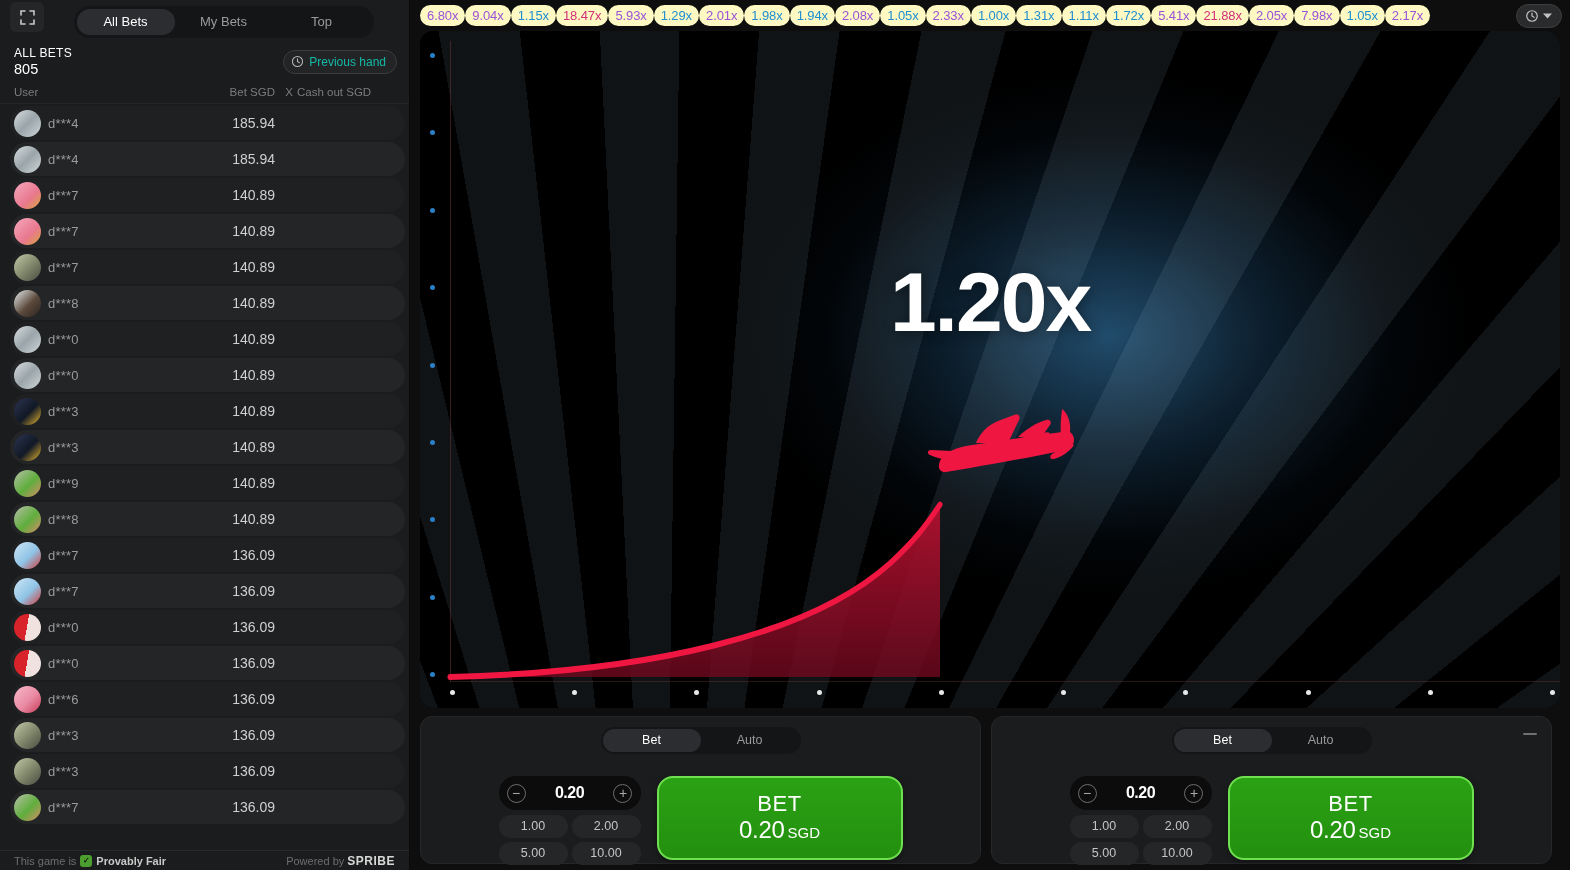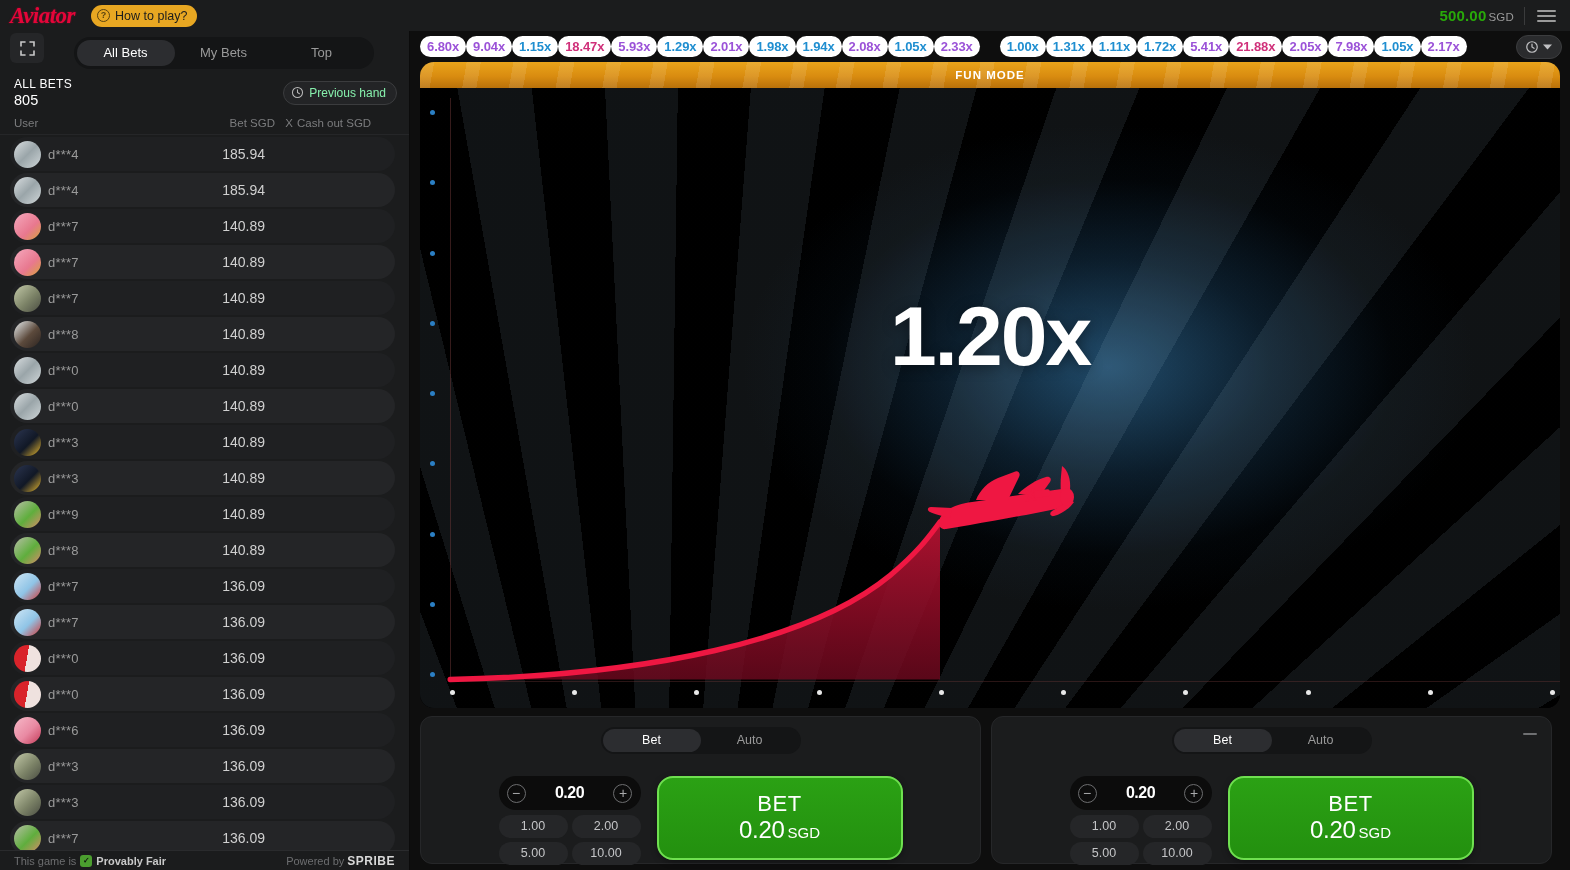--- a/index.html
+++ b/index.html
@@ -82,37 +82,37 @@
   .tab.active { background: #2c2d30; color: #fff; font-weight: 500; }
 
   .allbets-row {
     display: flex; align-items: center; justify-content: space-between;
     padding: 8px 12px 6px 14px;
   }
   .allbets-label { font-size: 12px; color: #fff; line-height: 1.25; letter-spacing: .3px; }
   .allbets-count { font-size: 14.5px; color: #fff; font-weight: 500; }
   .prev-hand {
     border: 1px solid #3b3c3e; border-radius: 14px;
-    background: #232426; color: #86efac;
+    background: #232426; color: #14b8a6;
     font-size: 12px; padding: 4px 10px 4px 7px;
     display: flex; align-items: center; gap: 5px; cursor: pointer;
   }
 
   .list-head {
     display: flex; align-items: center;
     font-size: 11.5px; color: #7b7c7e;
     padding: 3px 12px 5px 14px;
     border-bottom: 1px solid #252628;
   }
   .lh-user { flex: 1; }
   .lh-bet { width: 92px; text-align: right; }
   .lh-x { width: 22px; text-align: center; padding-left: 6px; }
   .lh-cash { width: 100px; text-align: left; }
 
-  .bets-scroll { flex: 1; overflow: hidden; padding: 2px 14px 0 10px; }
+  .bets-scroll { flex: 1; overflow: hidden; padding: 2px 4px 0 10px; }
   .bet-row {
     display: flex; align-items: center;
     height: 34px; margin-bottom: 2px;
     border-radius: 17px; background: #1f2022;
     padding: 0 8px 0 4px;
   }
   .bet-row.alt { background: #242527; }
   .avatar {
     width: 27px; height: 27px; border-radius: 50%;
     flex: 0 0 27px; margin-right: 7px;
@@ -149,23 +149,23 @@
     padding: 0 8px 0 10px; gap: 0px;
     position: relative; background: #0e0e0e;
     overflow: hidden;
   }
   .hist-bar::after {
     content: ""; position: absolute; right: 52px; top: 0; bottom: 0;
     width: 46px; pointer-events: none;
     background: linear-gradient(90deg, rgba(14,14,14,0), #0e0e0e 85%);
   }
   .mult-chip {
-    font-size: 13px; font-weight: bold;
+    font-size: 13px; font-weight: normal;
     padding: 3px 7px; border-radius: 11px;
-    background: #ffffff; white-space: nowrap;
+    background: #fef9c3; white-space: nowrap;
     cursor: pointer; letter-spacing: -.1px;
   }
   .hist-btn {
     margin-left: auto; position: relative; z-index: 3;
     background: #2a2b2d; border: 1px solid #3c3d3f;
     border-radius: 14px; height: 24px; min-width: 46px;
     display: flex; align-items: center; justify-content: center; gap: 3px;
     cursor: pointer; padding: 0 7px;
   }
 
@@ -285,38 +285,20 @@
   }
   .bet-btn .bb-top { font-size: 22px; color: #fff; letter-spacing: .5px; line-height: 1.05; }
   .bet-btn .bb-amt { font-size: 24px; color: #fff; font-weight: 500; letter-spacing: -.3px; }
   .bet-btn .bb-cur { font-size: 15px; color: #fff; margin-left: 3px; }
 </style>
 </head>
 <body>
 
 <div id="app">
 
-  <div class="topbar">
-    <div class="logo">Aviator</div>
-    <button class="howto">
-      <span class="q-icon">?</span>
-      <span>How to play?</span>
-    </button>
-    <div class="topbar-right">
-      <div class="balance">
-        <span>500.00</span><span class="cur">SGD</span>
-      </div>
-      <div class="vdiv"></div>
-      <div class="burger">
-        <span></span>
-          <span></span>
-          <span></span>
-      </div>
-    </div>
-  </div>
 
   <div class="body">
 
     <div class="sidebar">
       <div class="fs-btn">
         <svg width="17" height="17" viewBox="0 0 17 17">
           <g stroke="#c9c9c9" stroke-width="1.6" fill="none" stroke-linecap="round">
             <path d="M2 6V2h4"></path>
               <path d="M15 6V2h-4"></path>
             <path d="M2 11v4h4"></path>
@@ -519,21 +501,21 @@
             <span class="mult-chip" style="color: rgb(31, 142, 208);">1.15x</span>
             <span class="mult-chip" style="color: rgb(208, 48, 122);">18.47x</span>
             <span class="mult-chip" style="color: rgb(155, 82, 216);">5.93x</span>
             <span class="mult-chip" style="color: rgb(31, 142, 208);">1.29x</span>
             <span class="mult-chip" style="color: rgb(155, 82, 216);">2.01x</span>
             <span class="mult-chip" style="color: rgb(31, 142, 208);">1.98x</span>
             <span class="mult-chip" style="color: rgb(31, 142, 208); text-align: right;">1.94x</span>
             <span class="mult-chip" style="color: rgb(155, 82, 216);">2.08x</span>
             <span class="mult-chip" style="color: rgb(31, 142, 208);">1.05x</span>
             <span class="mult-chip" style="color: rgb(155, 82, 216);">2.33x</span>
-            <span class="mult-chip" style="color: rgb(31, 142, 208); margin-left: 20px;">1.00x</span>
+            <span class="mult-chip" style="color: rgb(31, 142, 208);">1.00x</span>
             <span class="mult-chip" style="color: rgb(31, 142, 208);">1.31x</span>
             <span class="mult-chip" style="color: rgb(31, 142, 208);">1.11x</span>
             <span class="mult-chip" style="color: rgb(31, 142, 208);">1.72x</span>
             <span class="mult-chip" style="color: rgb(155, 82, 216);">5.41x</span>
             <span class="mult-chip" style="color: rgb(208, 48, 122);">21.88x</span>
             <span class="mult-chip" style="color: rgb(155, 82, 216);">2.05x</span>
             <span class="mult-chip" style="color: rgb(155, 82, 216);">7.98x</span>
             <span class="mult-chip" style="color: rgb(31, 142, 208);">1.05x</span>
             <span class="mult-chip" style="color: rgb(155, 82, 216);">2.17x</span>
           </div>
@@ -542,23 +524,20 @@
             <circle cx="8" cy="8" r="6" fill="none" stroke="#c0c1c3" stroke-width="1.4"></circle>
             <path d="M8 4.6V8l2.3 1.5" fill="none" stroke="#c0c1c3" stroke-width="1.4" stroke-linecap="round"></path>
           </svg>
           <svg width="11" height="8" viewBox="0 0 11 8">
             <path d="M1 1.5 L5.5 6.5 L10 1.5 Z" fill="#c0c1c3"></path>
           </svg>
         </div>
       </div>
 
       <div class="canvas-wrap">
-        <div class="funmode">
-          <span class="fm-text">FUN MODE</span>
-        </div>
         <div class="canvas">
           <div class="rays"></div>
           <div class="glow"></div>
           <div class="axis-y"></div>
           <div class="axis-x"></div>
           <div class="ydots" id="ydots">
               <i style="top: 0%;"></i>
               <i style="top: 12.5%;"></i>
               <i style="top: 25%;"></i>
               <i style="top: 37.5%;"></i>

